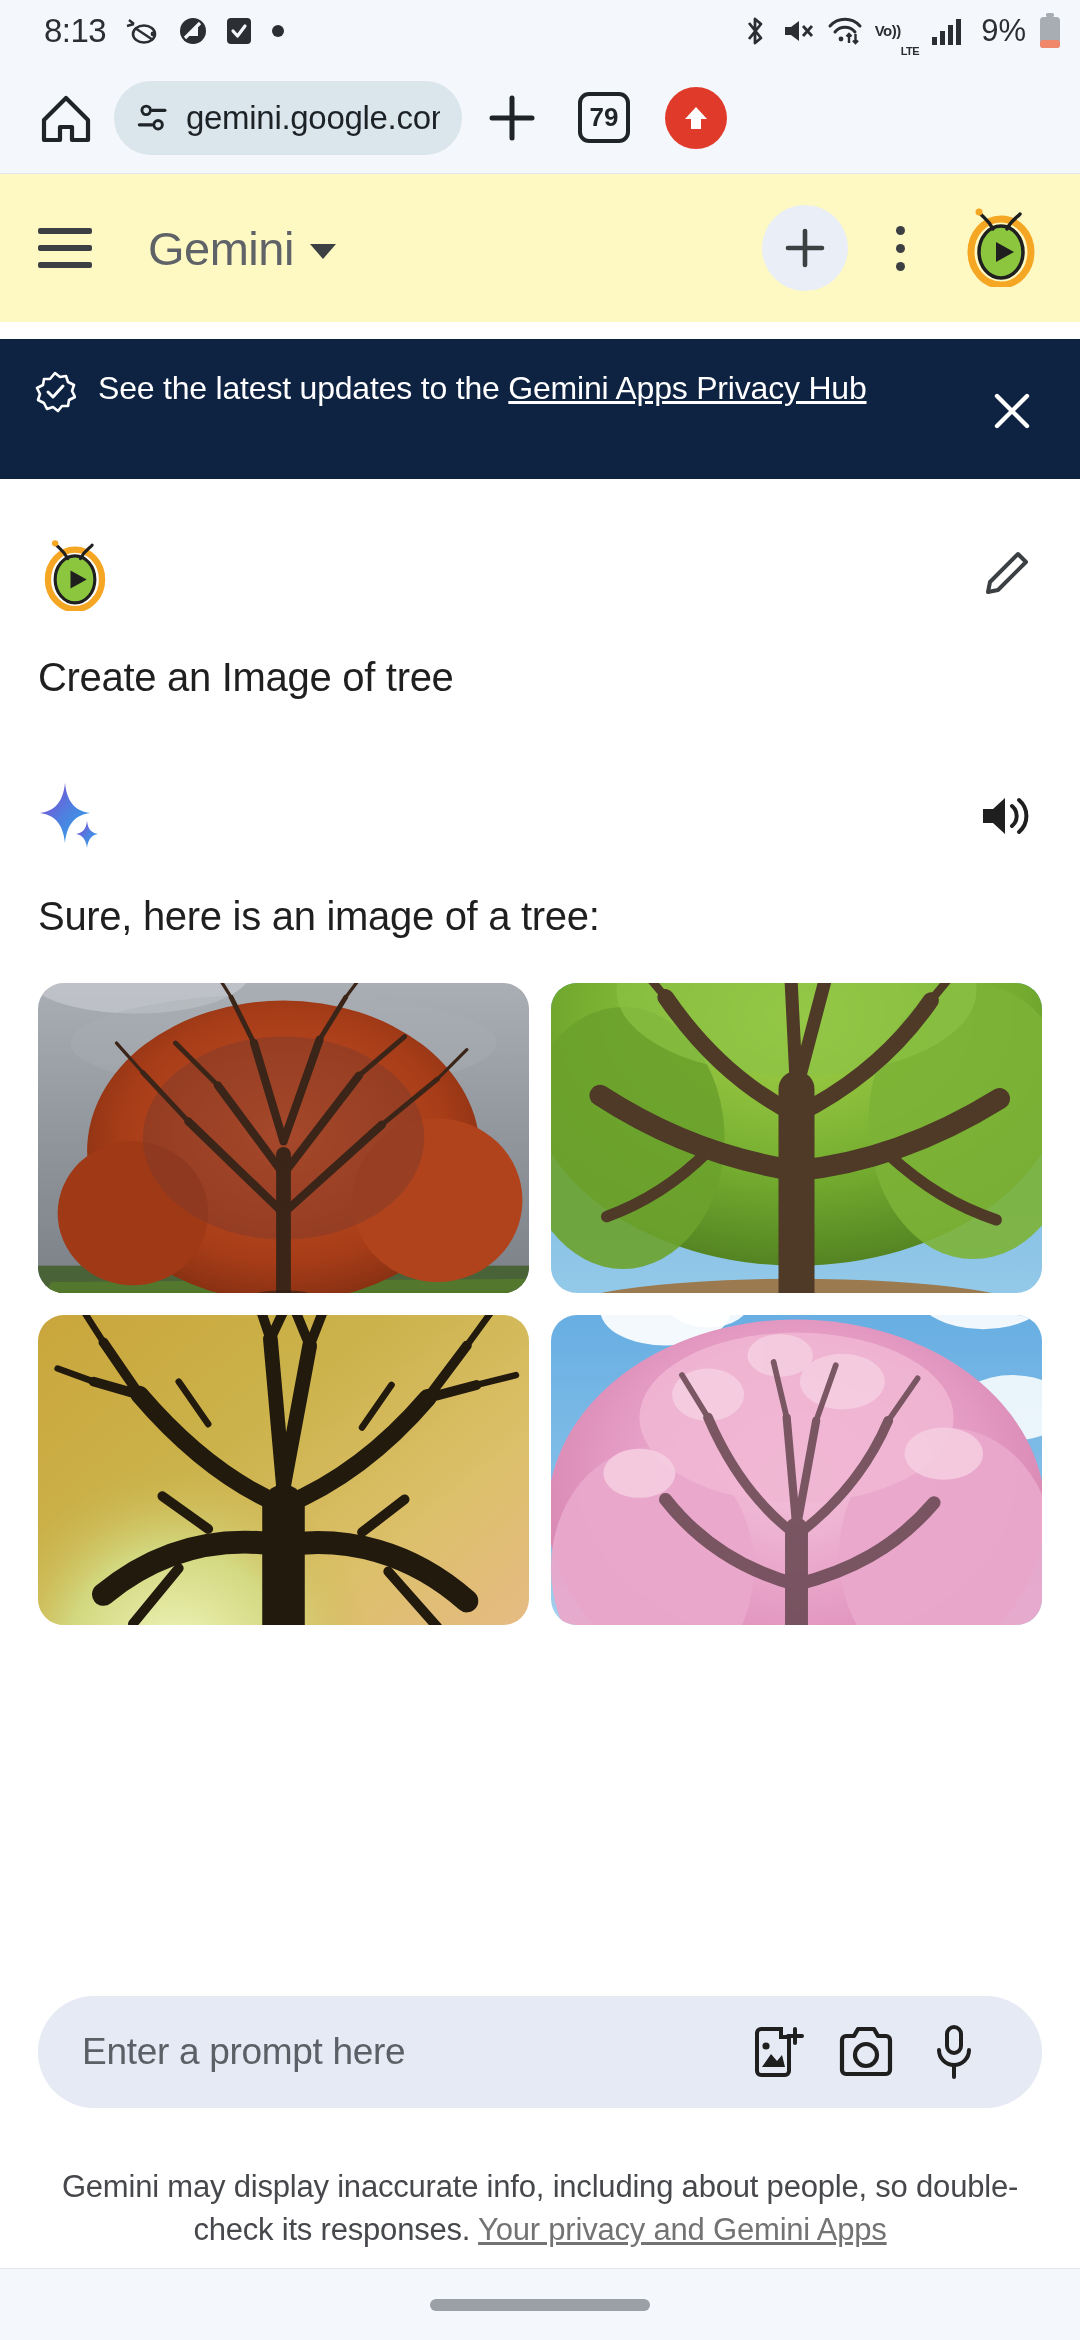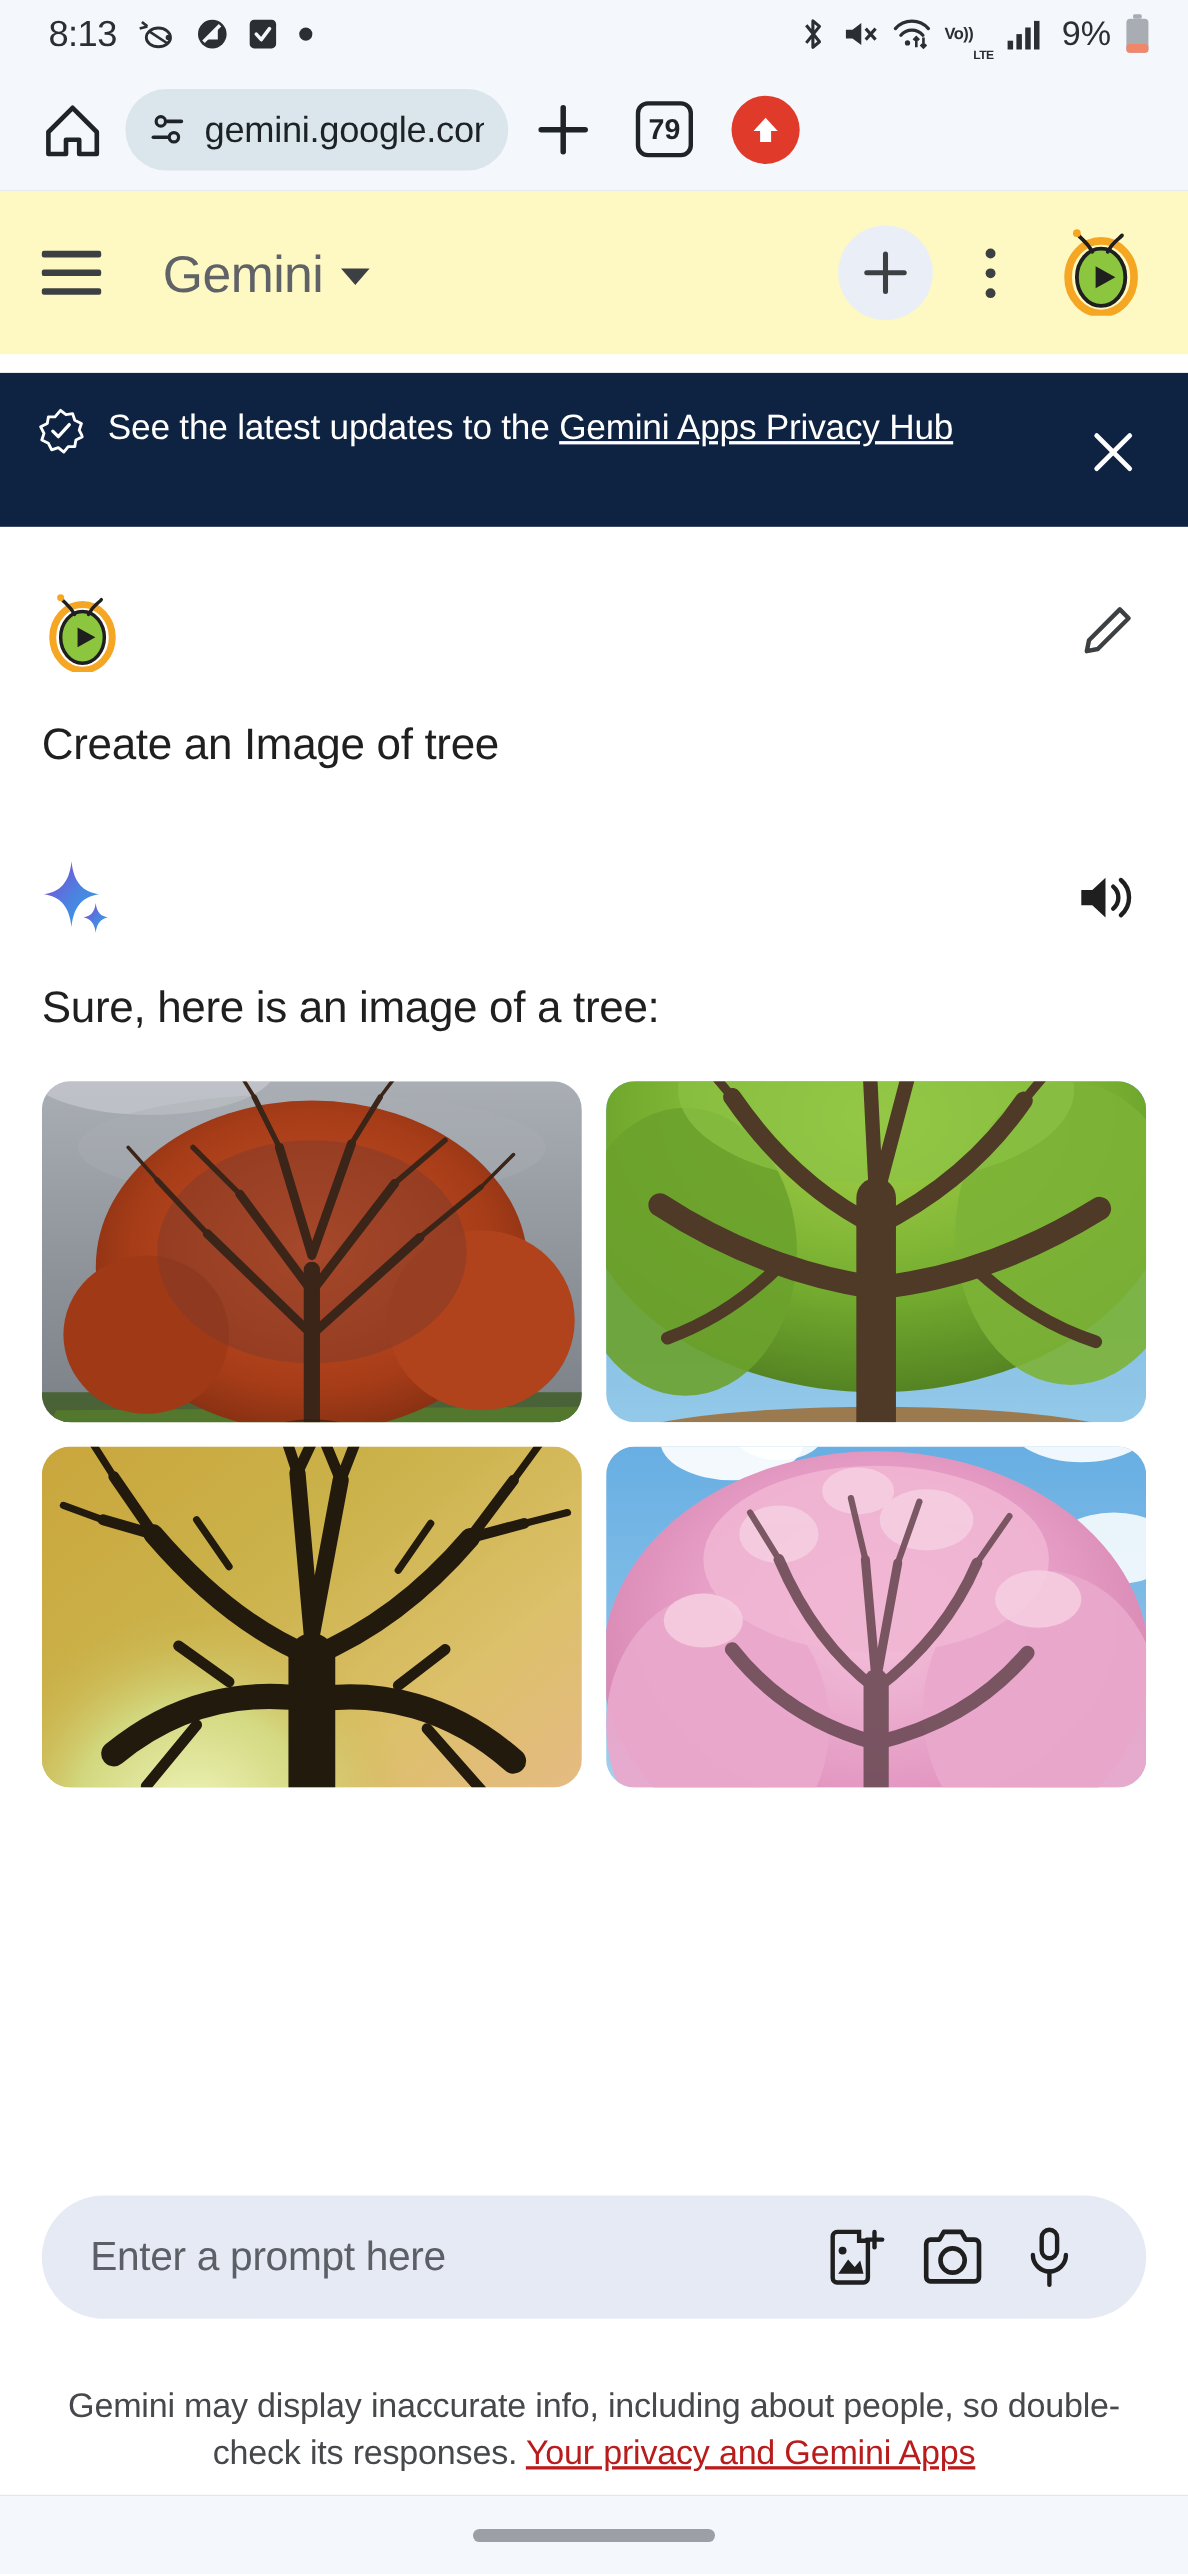--- a/index.html
+++ b/index.html
@@ -8,21 +8,21 @@
     font-family:"Liberation Sans", sans-serif;
     background:#ffffff;
     overflow:hidden;
     position:relative;
   }
 
   
   .status-bar{
     height:62px; background:#f4f7fb;
     display:flex; align-items:center; justify-content:space-between;
-    padding:0 34px 0 44px;
+    padding:0 18px 0 44px;
   }
   .status-left{ display:flex; align-items:center; gap:17px; }
   .status-time{ font-size:33px; color:#2b2f33; letter-spacing:-.5px; }
   .status-right{ display:flex; align-items:center; gap:12px; }
   .sb-icon{ display:block; }
   .volte{
     display:flex; flex-direction:row; align-items:center; justify-content:center;
     line-height:.95; color:#2b2f33; font-weight:700;
   }
   .volte .v1{ font-size:15px; letter-spacing:-.5px;}
@@ -119,21 +119,21 @@
   }
   .prompt-placeholder{ font-size:37px; color:#5c6066; flex:1; letter-spacing:-.3px;}
   .prompt-icon{ width:88px;height:88px;display:flex;align-items:center;justify-content:center; }
 
   
   .disclaimer{
     position:absolute; left:0; right:0; bottom:88px;
     text-align:center; padding:0 34px;
     font-size:31px; line-height:1.38; color:#46484b; letter-spacing:-.2px;
   }
-  .disclaimer a{ color:#b91c1c; text-decoration:underline; }
+  .disclaimer a{ color:#737373; text-decoration:underline; }
 
   
   .gesture-area{
     position:absolute; left:0; right:0; bottom:0; height:72px;
     background:#f4f7fb; border-top:1px solid #e2e6ea;
     display:flex; align-items:center; justify-content:center;
   }
   .gesture-pill{ width:220px;height:12px;border-radius:6px;background:#9aa0a6; }
 </style>
 </head>

